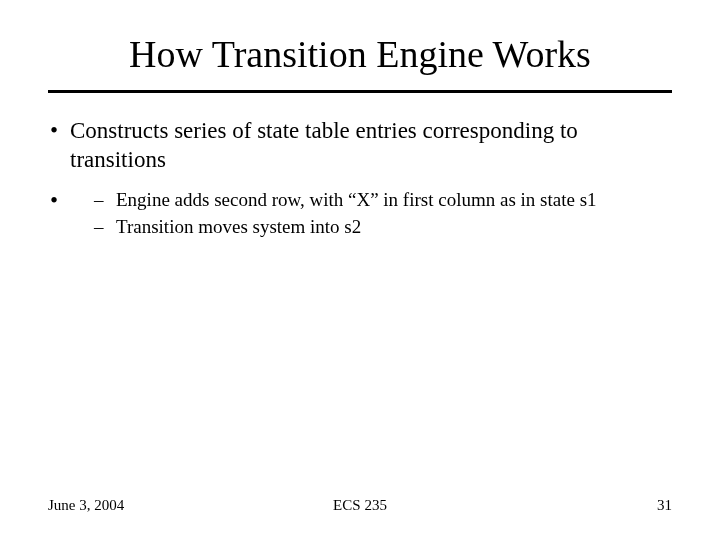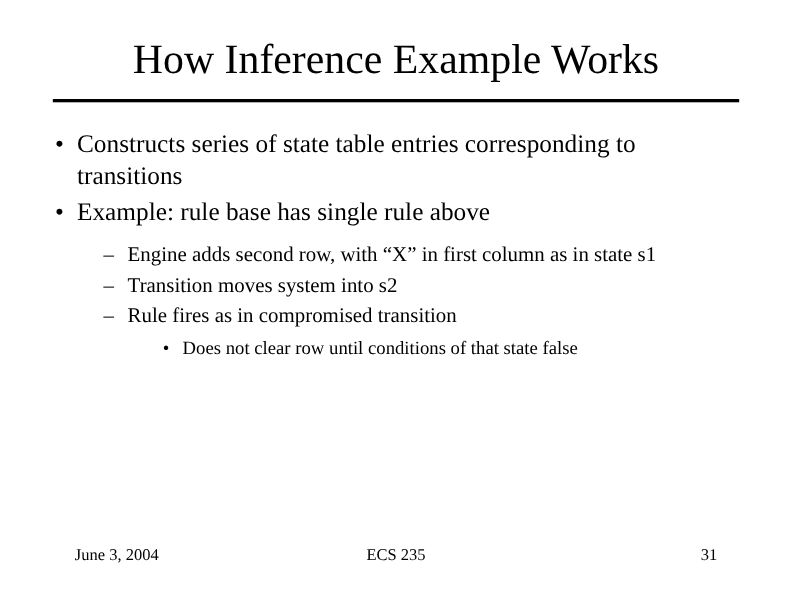--- a/index.html
+++ b/index.html
@@ -9,43 +9,36 @@
   .rule { border: none; border-top: 3px solid #000; margin: 0 0 24px 0; }
   .bullets { list-style: none; }
   .bullets > li { font-size: 23px; line-height: 1.25; margin-bottom: 4px; padding-left: 22px; position: relative; }
   .bullets > li::before { content: "•"; position: absolute; left: 2px; top: 0; }
   .sub { list-style: none; margin-top: 12px; margin-left: 24px; }
   .sub > li { font-size: 19px; line-height: 1.35; padding-left: 22px; position: relative; margin-bottom: 2px; }
   .sub > li::before { content: "–"; position: absolute; left: 0; top: 0; }
   .subsub { list-style: none; margin-top: 6px; margin-left: 32px; }
   .subsub > li { font-size: 17px; line-height: 1.3; padding-left: 18px; position: relative; }
   .subsub > li::before { content: "•"; position: absolute; left: 0; top: 0; }
-  .footer { position: absolute; bottom: 26px; left: 0; width: 720px; padding: 0 68px; font-size: 15px; }
+  .footer { position: absolute; bottom: 26px; left: 0; width: 720px; padding: 0 48px; font-size: 15px; }
   .footer-row { display: flex; justify-content: space-between; align-items: baseline; }
   .footer-center { position: absolute; left: 50%; transform: translateX(-50%); }
 </style>
 </head>
 <body>
 
 <div class="slide">
-  <h1 class="title">How Inference Example Works</h1>
+  <h1 class="title">How Transition Engine Works</h1>
   <hr class="rule">
   <ul class="bullets">
     <li>Constructs series of state table entries corresponding to transitions</li>
     <li>
-      <span>Example: rule base has single rule above</span>
       <ul class="sub">
         <li>Engine adds second row, with “X” in first column as in state s1</li>
         <li>Transition moves system into s2</li>
-        <li>
-          <span>Rule fires as in compromised transition</span>
-          <ul class="subsub">
-            <li>Does not clear row until conditions of that state false</li>
-          </ul>
-        </li>
       </ul>
     </li>
   </ul>
   <div class="footer">
     <div class="footer-row">
       <span>June 3, 2004</span>
       <span class="footer-center">ECS 235</span>
       <span>31</span>
     </div>
   </div>

